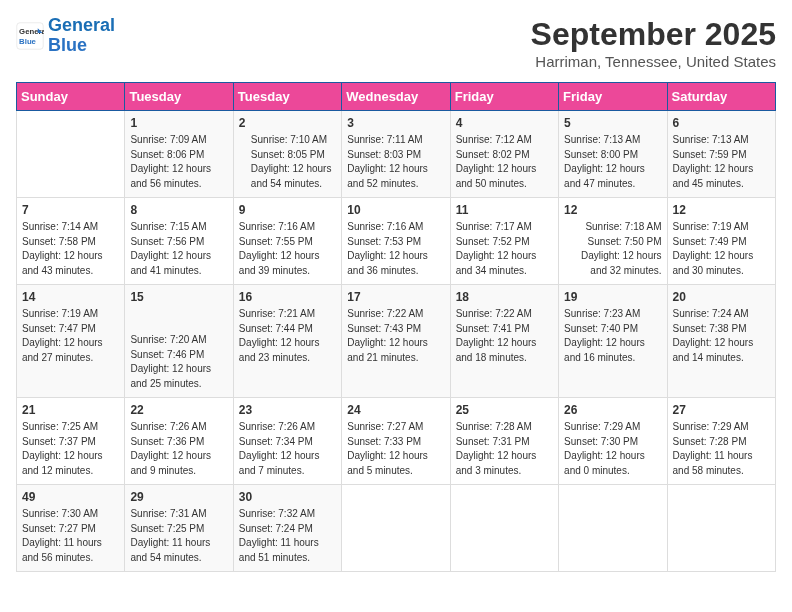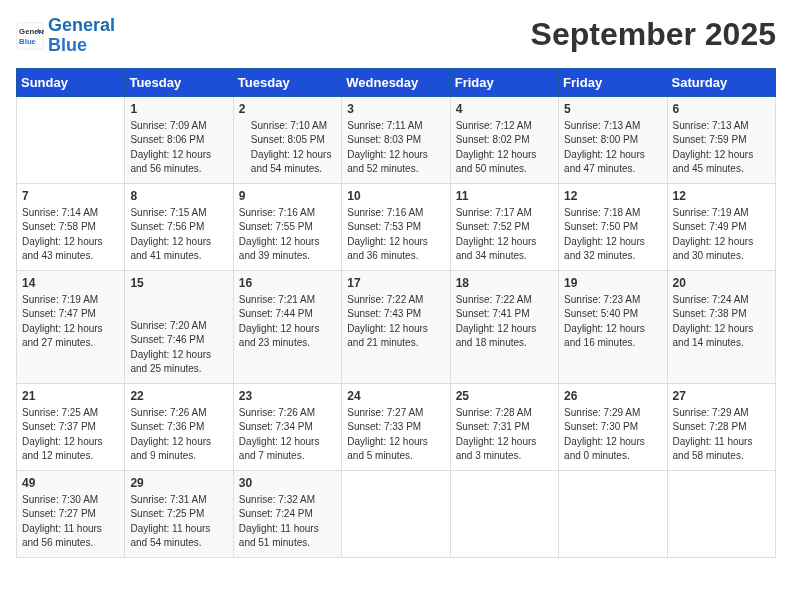--- a/index.html
+++ b/index.html
@@ -45,21 +45,21 @@
     .location {
       font-size: 15px;
       color: #555;
     }
     table {
       width: 100%;
       border-collapse: collapse;
       border: 1px solid #ccc;
     }
     thead tr {
-      background: #1d4ed8;
+      background: #ec4899;
     }
     thead th {
       color: #fff;
       font-size: 13px;
       font-weight: bold;
       padding: 6px 4px;
       text-align: left;
       border: 1px solid #1a5aa0;
     }
     tbody tr {
@@ -104,20 +104,21 @@
       <text x="4" y="28" font-family="Arial" font-weight="bold" font-size="10" fill="#2a72c3">Blue</text>
       <path d="M28 8 L34 14 L28 14 Z" fill="#2a72c3"></path>
     </svg>
     <div>
       <div class="logo-text"><span>General</span></div>
       <div class="logo-text" style="color:#2a72c3">Blue</div>
     </div>
   </div>
   <div class="title-block">
     <div class="month-title">September 2025</div>
+    <div class="location">Harriman, Tennessee, United States</div>
   </div>
 </div>
 
 <table>
   <thead>
     <tr>
     <th>Sunday</th>
         <th>Tuesday</th>
         <th>Tuesday</th>
         <th>Wednesday</th>
@@ -203,21 +204,21 @@
         </td>
         <td>
           <span class="day-num">11</span>
           <div class="cell-content" style="white-space: pre-line;">Sunrise: 7:17 AM
 Sunset: 7:52 PM
 Daylight: 12 hours
 and 34 minutes.</div>
         </td>
         <td>
           <span class="day-num">12</span>
-          <div class="cell-content" style="white-space: pre-line;">Sunrise: 7:18 AM
+          <div class="cell-content" style="white-space: pre-line; text-align: right;">Sunrise: 7:18 AM
 Sunset: 7:50 PM
 Daylight: 12 hours
 and 32 minutes.</div>
         </td>
         <td>
           <span class="day-num">12</span>
           <div class="cell-content" style="white-space: pre-line;">Sunrise: 7:19 AM
 Sunset: 7:49 PM
 Daylight: 12 hours
 and 30 minutes.</div>
@@ -255,21 +256,21 @@
         <td>
           <span class="day-num">18</span>
           <div class="cell-content" style="white-space: pre-line;">Sunrise: 7:22 AM
 Sunset: 7:41 PM
 Daylight: 12 hours
 and 18 minutes.</div>
         </td>
         <td>
           <span class="day-num">19</span>
           <div class="cell-content" style="white-space: pre-line;">Sunrise: 7:23 AM
-Sunset: 5:40 PM
+Sunset: 7:40 PM
 Daylight: 12 hours
 and 16 minutes.</div>
         </td>
         <td>
           <span class="day-num">20</span>
           <div class="cell-content" style="white-space: pre-line;">Sunrise: 7:24 AM
 Sunset: 7:38 PM
 Daylight: 12 hours
 and 14 minutes.</div>
         </td>

